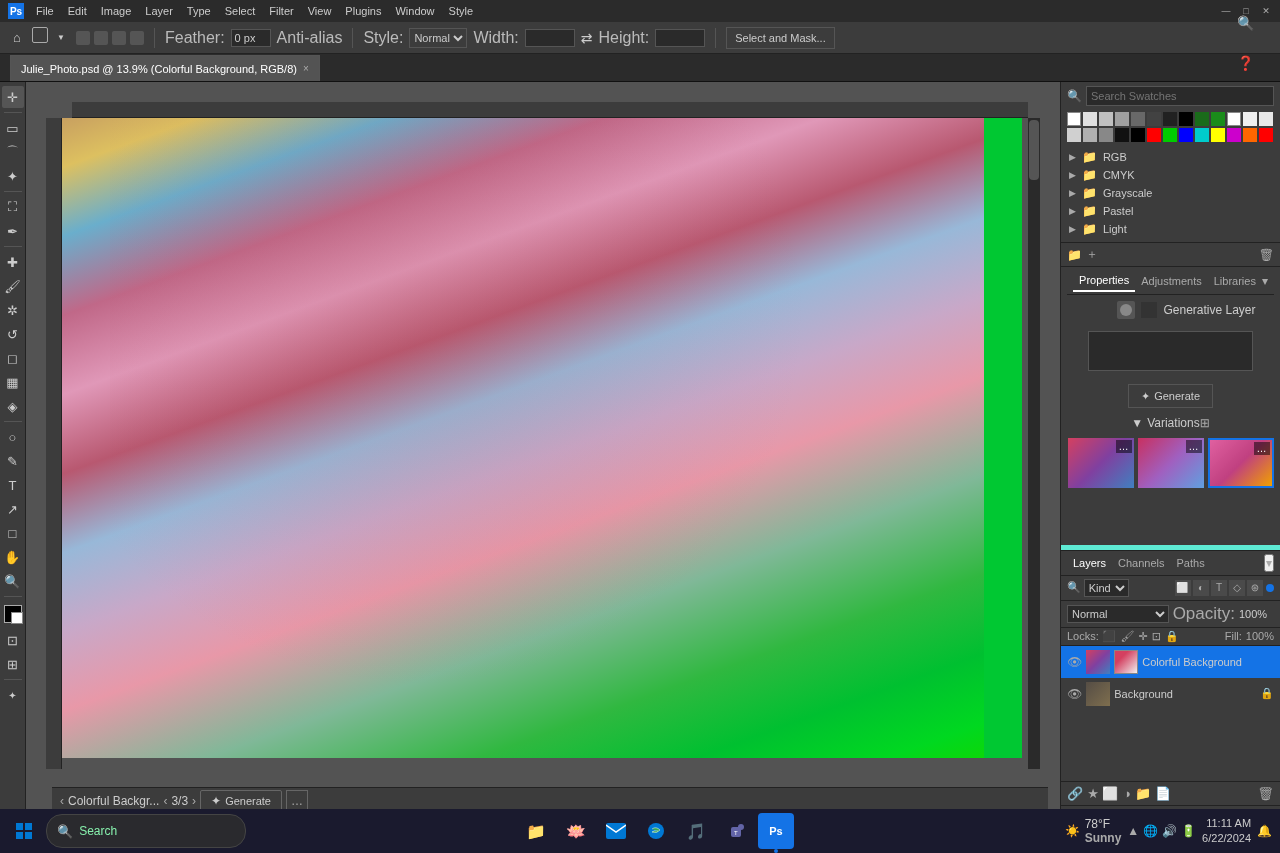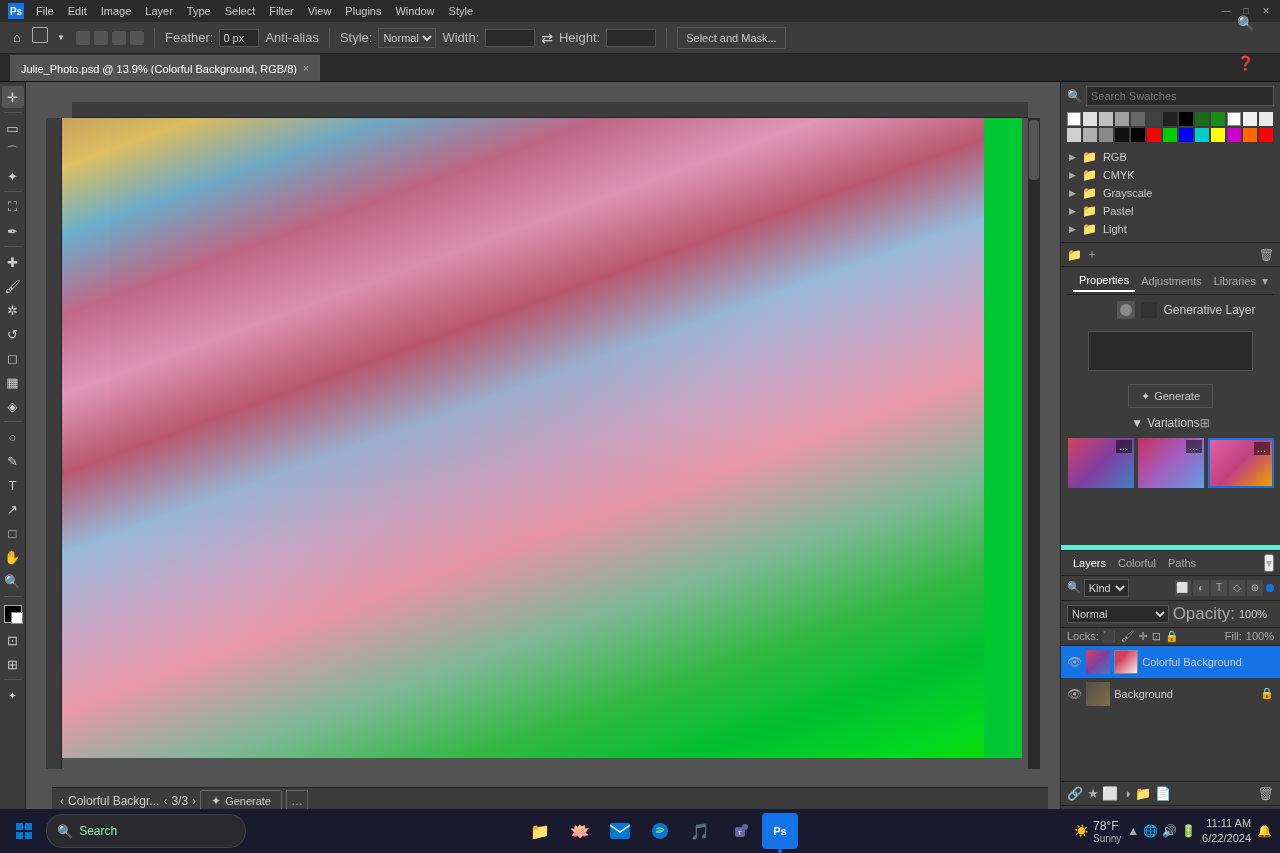--- a/index.html
+++ b/index.html
@@ -9,21 +9,21 @@
     #title-bar { height: 22px; background: #2b2b2b; display: flex; align-items: center; justify-content: space-between; padding: 0 8px; }
     #title-bar .app-icon { width: 16px; height: 16px; background: #1473e6; display: flex; align-items: center; justify-content: center; font-size: 10px; color: white; font-weight: bold; margin-right: 6px; }
     #title-bar .title-menu { display: flex; gap: 14px; font-size: 11px; color: #ccc; flex: 1; }
     #title-bar .title-menu span { cursor: pointer; }
     #title-bar .window-controls { display: flex; gap: 8px; }
     #title-bar .win-btn { width: 12px; height: 12px; display: flex; align-items: center; justify-content: center; font-size: 9px; color: #aaa; cursor: pointer; }
 
     
     #options-bar { height: 32px; background: #3c3c3c; display: flex; align-items: center; padding: 0 6px; gap: 6px; border-bottom: 1px solid #222; }
     #options-bar .opt-group { display: flex; align-items: center; gap: 4px; }
-    #options-bar label { font-size: 13px; color: #bbb; }
+    #options-bar label { font-size: 16px; color: #bbb; }
     #options-bar input[type=text] { width: 40px; height: 18px; background: #2a2a2a; border: 1px solid #555; color: #ccc; font-size: 11px; padding: 0 3px; }
     #options-bar select { height: 20px; background: #3c3c3c; border: 1px solid #555; color: #ccc; font-size: 11px; }
     #options-bar .sep { width: 1px; height: 20px; background: #555; margin: 0 4px; }
     #options-bar .opt-btn { height: 22px; padding: 0 8px; background: #3c3c3c; border: 1px solid #555; color: #ccc; font-size: 11px; cursor: pointer; }
     .share-btn { background: #1473e6; color: white; border: none; height: 26px; padding: 0 12px; border-radius: 4px; font-size: 12px; cursor: pointer; }
     .header-icons { display: flex; gap: 24px; margin-left: auto; align-items: center; flex-direction: column; }
     .header-icon { color: #aaa; font-size: 14px; cursor: pointer; }
 
     
     #tab-bar { height: 28px; background: #2b2b2b; display: flex; align-items: flex-end; padding-left: 10px; border-bottom: 1px solid #111; }
@@ -416,21 +416,21 @@
         </div>
         <div class="variation-thumb active" style="background:linear-gradient(135deg,#e060a0,#c04080,#f0a000);">
           <div class="thumb-more">…</div>
         </div>
       </div>
     </div>
 
     <div id="layers-panel">
       <div class="layers-tabs">
         <span class="layer-tab active">Layers</span>
-        <span class="layer-tab">Colorful</span>
+        <span class="layer-tab">Channels</span>
         <span class="layer-tab">Paths</span>
         <button class="panel-collapse-btn">▾</button>
       </div>
 
       <div class="layers-filter">
         <span class="filter-icon">🔍</span>
         <select class="filter-type">
           <option>Kind</option>
         </select>
         <div class="filter-btns">
@@ -535,21 +535,21 @@
         <text x="8" y="13" font-size="6" fill="white">T</text>
       </svg>
     </div>
     <div class="taskbar-app active" title="Photoshop" style="background:#1473e6;color:white;font-size:11px;font-weight:bold;border-radius:4px;">Ps</div>
   </div>
 
   <div class="weather-widget">
     <span>☀️</span>
     <div>
       <div>78°F</div>
-      <div style="font-size:10px;color:#aaa;">Sunny</div>
+      <div style="font-size:12px;color:#aaa;font-weight:bold;">Sunny</div>
     </div>
   </div>
 
   <div class="taskbar-sys">
     <div class="sys-icons">
       <span class="sys-icon">▲</span>
       <span class="sys-icon">🌐</span>
       <span class="sys-icon">🔊</span>
       <span class="sys-icon">🔋</span>
     </div>

